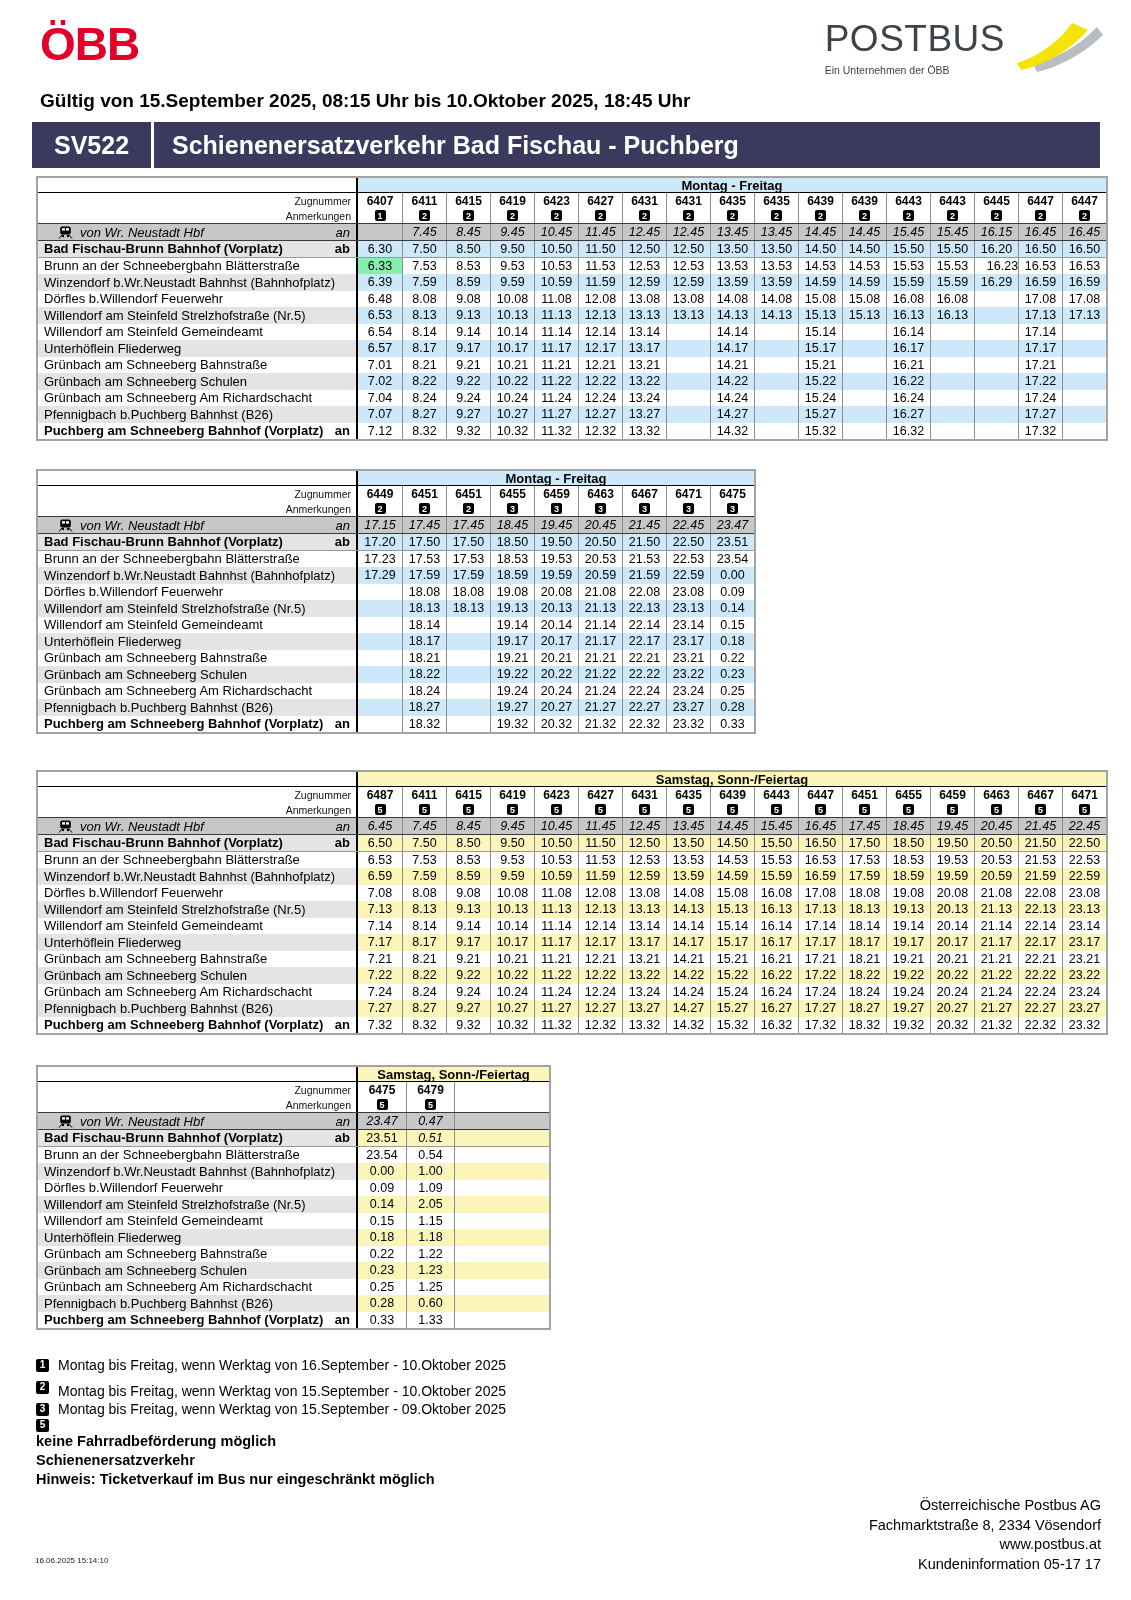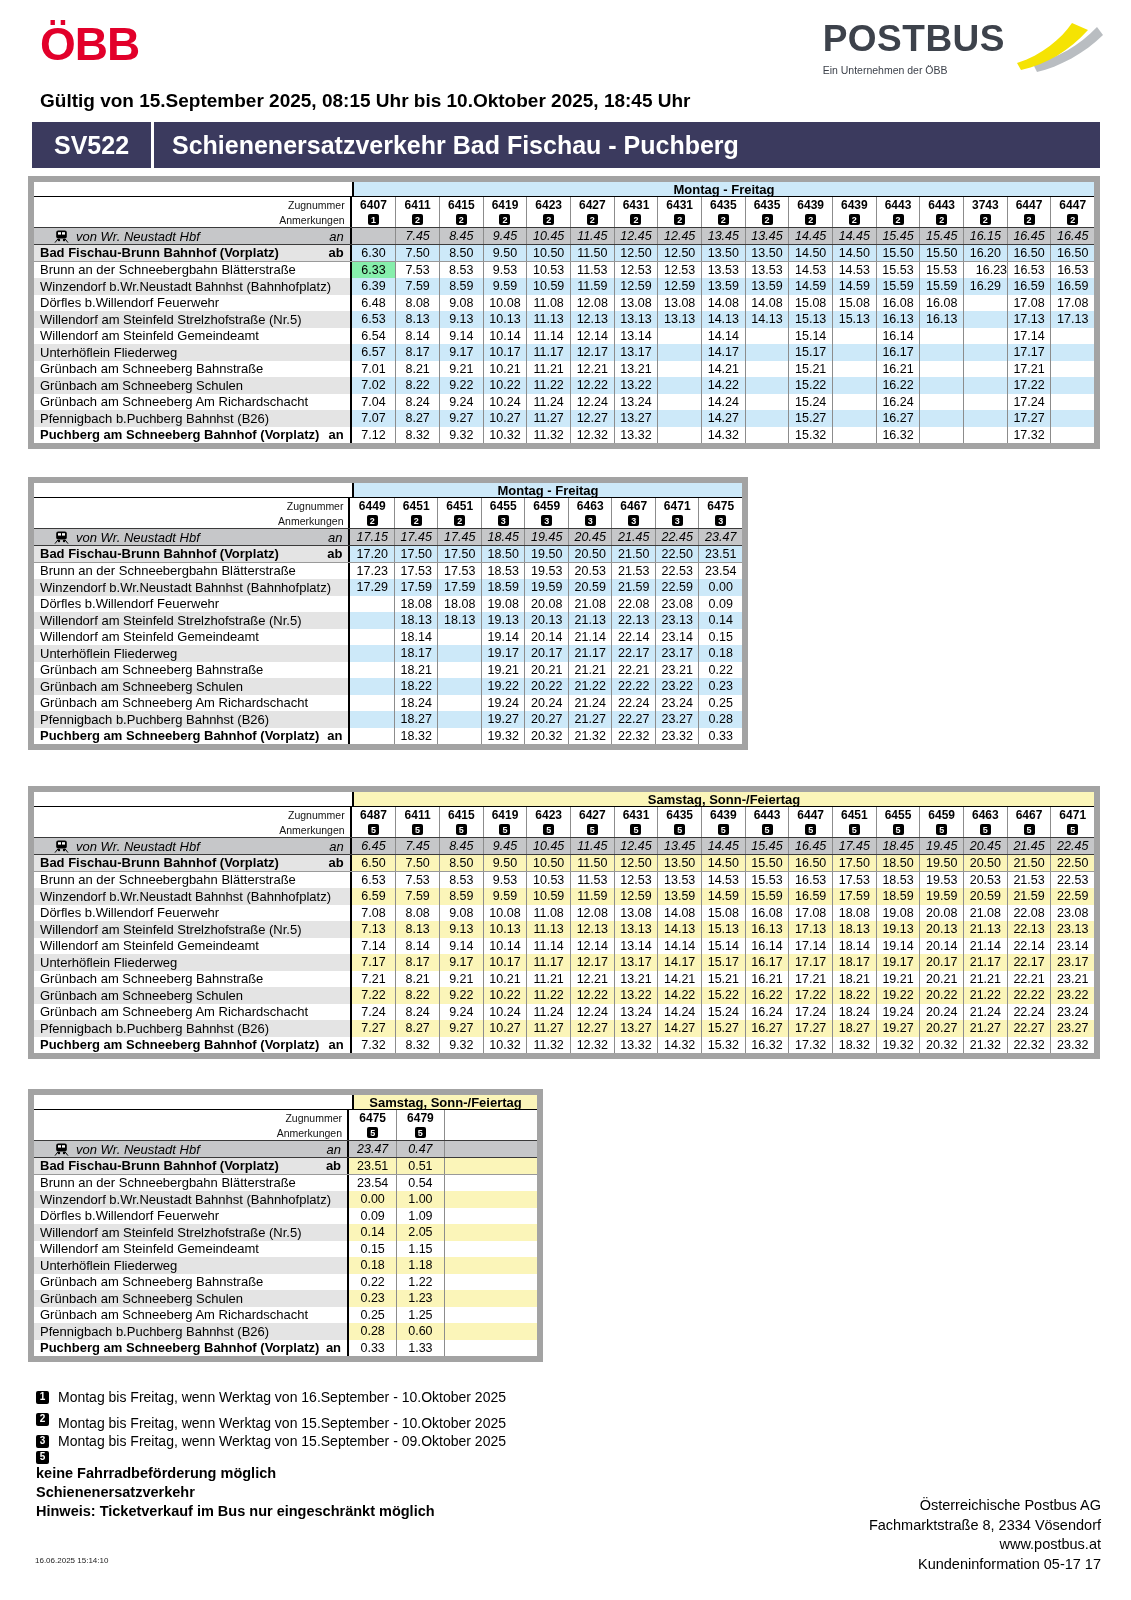--- a/index.html
+++ b/index.html
@@ -6,34 +6,34 @@
   html,body { margin:0; padding:0; background:#ffffff; }
   .page { position:relative; width:1131px; height:1600px; background:#fff;
           font-family:"Liberation Sans", sans-serif; color:#000; overflow:hidden; }
 
   
   .topbar { display:flex; justify-content:space-between; align-items:flex-start;
             padding:20px 28px 0 40px; height:86px; }
   .obb-logo { color:#E2002A; font-size:46px; font-weight:800; letter-spacing:-1px; line-height:1.05; }
   .postbus { display:flex; align-items:flex-start; }
   .postbus-txt { text-align:left; }
-  .postbus-word { font-size:37px; font-weight:700; color:#3D424B; letter-spacing:.5px; line-height:1; }
+  .postbus-word { font-size:37px; font-weight:400; color:#3D424B; letter-spacing:.5px; line-height:1; }
   .postbus-sub { font-size:10.5px; color:#3D424B; margin-top:7px; }
   .swoosh { margin-left:6px; margin-top:2px; }
 
   .validity { margin:4px 0 0 40px; font-size:19px; font-weight:bold; }
 
   .titlebar { margin:10px 31px 0 32px; height:46px; background:#3B3A5E; display:flex;
               color:#fff; font-weight:bold; }
   .titlebar .num { width:122px; display:flex; align-items:center; justify-content:center;
                    font-size:25px; border-right:3px solid #fff; }
   .titlebar .name { display:flex; align-items:center; padding-left:18px; font-size:25px; }
 
   
-  .timetable { margin-left:28px; border:6px solid #a3a3a3; background:#fff; }
+  .timetable { margin-left:36px; border:2px solid #a3a3a3; background:#fff; }
   .tt-row { display:flex; align-items:stretch; }
   .cell { overflow:hidden; white-space:nowrap; }
   .lab { width:320px; display:flex; align-items:center; padding:0 5px 0 6px;
          border-right:2px solid #000; font-size:13px; }
   .tc  { width:44px; display:flex; align-items:center; justify-content:center;
          font-size:12.5px; border-left:1px solid #8c8c8c; }
   .tc:nth-child(2) { border-left:none; }
   .band-row { height:15px; border-bottom:1px solid #000; }
   .band { flex:1; display:flex; align-items:center; justify-content:center;
           font-weight:bold; font-size:13px; }
@@ -108,21 +108,21 @@
           <div class="cell tc" style="width: 44px;">6423</div>
           <div class="cell tc" style="width: 44px;">6427</div>
           <div class="cell tc" style="width: 44px;">6431</div>
           <div class="cell tc" style="width: 44px;">6431</div>
           <div class="cell tc" style="width: 44px;">6435</div>
           <div class="cell tc" style="width: 44px;">6435</div>
           <div class="cell tc" style="width: 44px;">6439</div>
           <div class="cell tc" style="width: 44px;">6439</div>
           <div class="cell tc" style="width: 44px;">6443</div>
           <div class="cell tc" style="width: 44px;">6443</div>
-          <div class="cell tc" style="width: 44px;">3743</div>
+          <div class="cell tc" style="width: 44px;">6445</div>
           <div class="cell tc" style="width: 44px;">6447</div>
           <div class="cell tc" style="width: 44px;">6447</div>
         </div>
         <div class="tt-row anm-row">
           <div class="cell lab hdr-lab">Anmerkungen</div>
           <div class="cell tc" style="width: 44px;">
             <div class="bdg">1</div>
           </div>
           <div class="cell tc" style="width: 44px;">
             <div class="bdg">2</div>
@@ -1138,21 +1138,21 @@
           <div class="cell tc" style="width: 48px;">23.47</div>
           <div class="cell tc" style="width: 48px;">0.47</div>
           <div class="cell tc" style="width: 95px; background: rgb(198, 199, 201);"></div>
         </div>
         <div class="tt-row st-row first boldrow">
           <div class="cell lab" style="background: rgb(228, 228, 228);">
             <div class="" style="display: inline;">Bad Fischau-Brunn Bahnhof (Vorplatz)</div>
             <div class="marker">ab</div>
           </div>
           <div class="cell tc" style="width: 48px; background: rgb(251, 245, 185);">23.51</div>
-          <div class="cell tc" style="width: 48px; background: rgb(251, 245, 185);">0.51</div>
+          <div class="cell tc" style="width: 48px; background: rgb(251, 245, 185); font-style: italic;">0.51</div>
           <div class="cell tc" style="width: 95px; background: rgb(251, 245, 185);"></div>
         </div>
         <div class="tt-row st-row">
           <div class="cell lab" style="background: rgb(255, 255, 255);">
             <div class="" style="display: inline;">Brunn an der Schneebergbahn Blätterstraße</div>
           </div>
           <div class="cell tc" style="width: 48px; background: rgb(255, 255, 255);">23.54</div>
           <div class="cell tc" style="width: 48px; background: rgb(255, 255, 255);">0.54</div>
           <div class="cell tc" style="width: 95px; background: rgb(255, 255, 255);"></div>
         </div>

